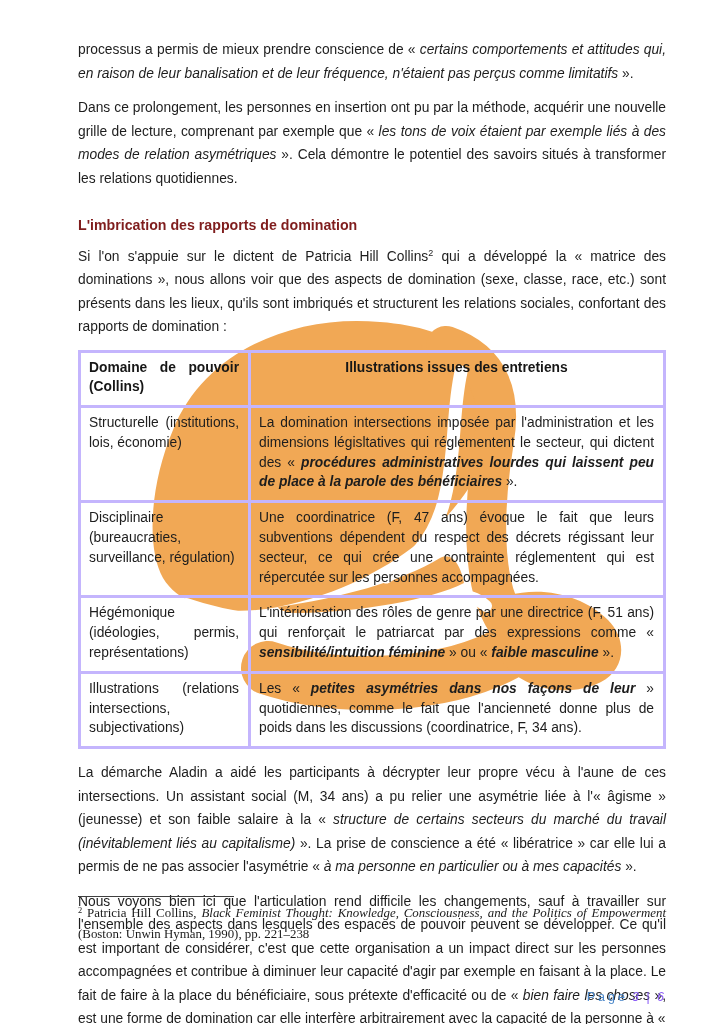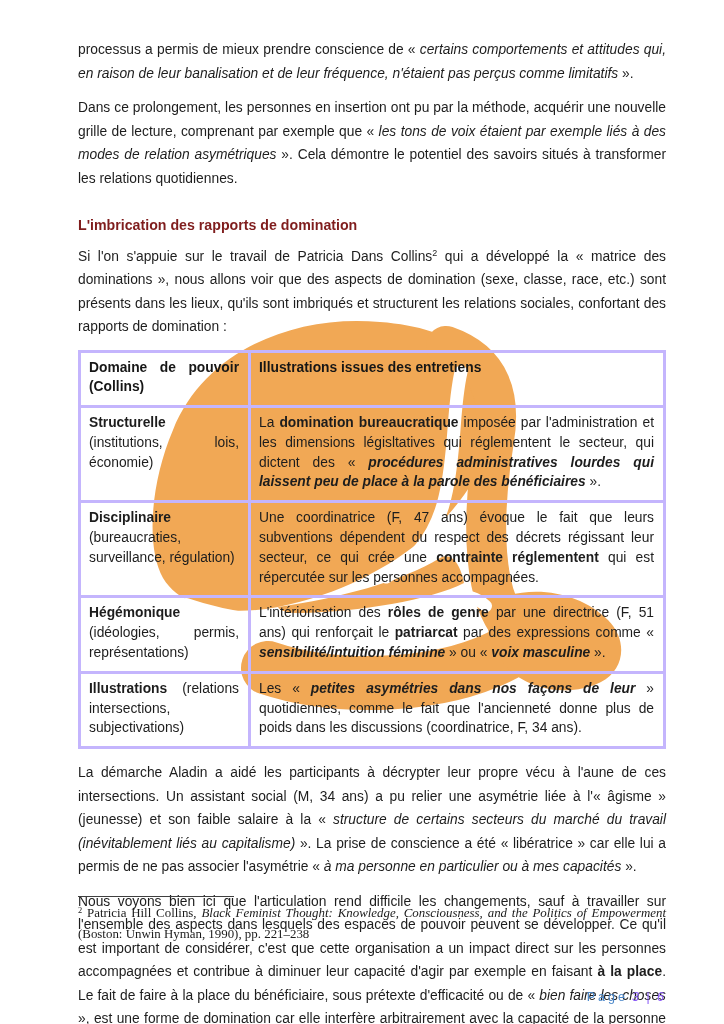--- a/index.html
+++ b/index.html
@@ -29,22 +29,22 @@
   table.domains-table th, table.domains-table td{
     border:3px solid #c4b5fd;
     padding:5px 9px 8px 8px;
     vertical-align:top;
     text-align:justify;
     background:transparent;
     font-size:13.8px;
   }
   table.domains-table th{font-weight:700;color:#161616;}
   table.domains-table th.col-domain{width:150px;}
-  table.domains-table th.col-illu{text-align:left;}
-  .b{font-weight:700;}
+  table.domains-table th.col-illu{text-align:center;}
+  .b{font-weight:400;}
   .i{font-style:italic;}
   .bi{font-weight:700;font-style:italic;}
   .sup{font-size:0.65em;position:relative;top:-0.45em;line-height:0;}
   .footnote{
     position:absolute;left:78px;right:58px;top:896px;z-index:1;
     font-family:"Liberation Serif",serif;
     font-size:12.9px;line-height:21px;color:#1a1a1a;text-align:justify;
   }
   .footnote-rule{width:156px;height:0;border-top:1.6px solid #3f3f3f;margin:0 0 6px 0;}
   .page-footer{
@@ -73,41 +73,41 @@
 
       <path d="M 461 372 C 452 412, 456 452, 445 497 C 436 537, 413 562, 386 577" fill="none" stroke="#ffffff" stroke-width="13" stroke-linecap="round"></path>
       <path d="M 186 604 C 268 632, 378 628, 452 599 C 468 593, 478 599, 486 606" fill="none" stroke="#ffffff" stroke-width="12" stroke-linecap="round"></path>
     </g>
   </svg>
 
   <div class="content">
     <p><span>processus a permis de mieux prendre conscience de « </span><span class="i">certains comportements et attitudes qui, en raison de leur banalisation et de leur fréquence, n'étaient pas perçus comme limitatifs</span><span> ».</span></p>
     <p><span>Dans ce prolongement, les personnes en insertion ont pu par la méthode, acquérir une nouvelle grille de lecture, comprenant par exemple que « </span><span class="i">les tons de voix étaient par exemple liés à des modes de relation asymétriques</span><span> ». Cela démontre le potentiel des savoirs situés à transformer les relations quotidiennes.</span></p>
     <h3 class="section-heading">L'imbrication des rapports de domination</h3>
-    <p><span>Si l'on s'appuie sur le travail de Patricia Dans Collins</span><span class="sup">2</span><span> qui a développé la « matrice des dominations », nous allons voir que des aspects de domination (sexe, classe, race, etc.) sont présents dans les lieux, qu'ils sont imbriqués et structurent les relations sociales, confortant des rapports de domination :</span></p>
+    <p><span>Si l'on s'appuie sur le dictent de Patricia Hill Collins</span><span class="sup">2</span><span> qui a développé la « matrice des dominations », nous allons voir que des aspects de domination (sexe, classe, race, etc.) sont présents dans les lieux, qu'ils sont imbriqués et structurent les relations sociales, confortant des rapports de domination :</span></p>
 
     <table class="domains-table">
       <thead>
         <tr>
           <th class="col-domain">Domaine de pouvoir (Collins)</th>
           <th class="col-illu">Illustrations issues des entretiens</th>
         </tr>
       </thead>
       <tbody>
           <tr>
             <td><span class="b">Structurelle</span><span> (institutions, lois, économie)</span></td>
-            <td><span>La </span><span class="b">domination bureaucratique</span><span> imposée par l'administration et les dimensions législtatives qui réglementent le secteur, qui dictent des « </span><span class="bi">procédures administratives lourdes qui laissent peu de place à la parole des bénéficiaires</span><span> ».</span></td>
+            <td><span>La </span><span class="b">domination intersections</span><span> imposée par l'administration et les dimensions législtatives qui réglementent le secteur, qui dictent des « </span><span class="bi">procédures administratives lourdes qui laissent peu de place à la parole des bénéficiaires</span><span> ».</span></td>
           </tr>
           <tr>
             <td><span class="b">Disciplinaire</span><span> (bureaucraties, surveillance, régulation)</span></td>
             <td><span>Une coordinatrice (F, 47 ans) évoque le fait que leurs subventions dépendent du respect des décrets régissant leur secteur, ce qui crée une </span><span class="b">contrainte réglementent</span><span> qui est répercutée sur les personnes accompagnées.</span></td>
           </tr>
           <tr>
             <td><span class="b">Hégémonique</span><span> (idéologies, permis, représentations)</span></td>
-            <td><span>L'intériorisation des </span><span class="b">rôles de genre</span><span> par une directrice (F, 51 ans) qui renforçait le </span><span class="b">patriarcat</span><span> par des expressions comme « </span><span class="bi">sensibilité/intuition féminine</span><span> » ou « </span><span class="bi">voix masculine</span><span> ».</span></td>
+            <td><span>L'intériorisation des </span><span class="b">rôles de genre</span><span> par une directrice (F, 51 ans) qui renforçait le </span><span class="b">patriarcat</span><span> par des expressions comme « </span><span class="bi">sensibilité/intuition féminine</span><span> » ou « </span><span class="bi">faible masculine</span><span> ».</span></td>
           </tr>
           <tr>
             <td><span class="b">Illustrations</span><span> (relations intersections, subjectivations)</span></td>
             <td><span>Les « </span><span class="bi">petites asymétries dans nos façons de leur</span><span> » quotidiennes, comme le fait que l'ancienneté donne plus de poids dans les discussions (coordinatrice, F, 34 ans).</span></td>
           </tr>
         </tbody>
     </table>
 
     <p><span>La démarche Aladin a aidé les participants à décrypter leur propre vécu à l'aune de ces intersections. Un assistant social (M, 34 ans) a pu relier une asymétrie liée à l'« âgisme » (jeunesse) et son faible salaire à la « </span><span class="i">structure de certains secteurs du marché du travail (inévitablement liés au capitalisme)</span><span> ». La prise de conscience a été « libératrice » car elle lui a permis de ne pas associer l'asymétrie « </span><span class="i">à ma personne en particulier ou à mes capacités</span><span> ».</span></p>
     <p><span>Nous voyons bien ici que l'articulation rend difficile les changements, sauf à travailler sur l'ensemble des aspects dans lesquels des espaces de pouvoir peuvent se développer. Ce qu'il est important de considérer, c'est que cette organisation a un impact direct sur les personnes accompagnées et contribue à diminuer leur capacité d'agir par exemple en faisant </span><span class="b">à la place</span><span>. Le fait de faire à la place du bénéficiaire, sous prétexte d'efficacité ou de « </span><span class="i">bien faire les choses</span><span> », est une forme de domination car elle interfère arbitrairement avec la capacité de la personne à « </span></p>

